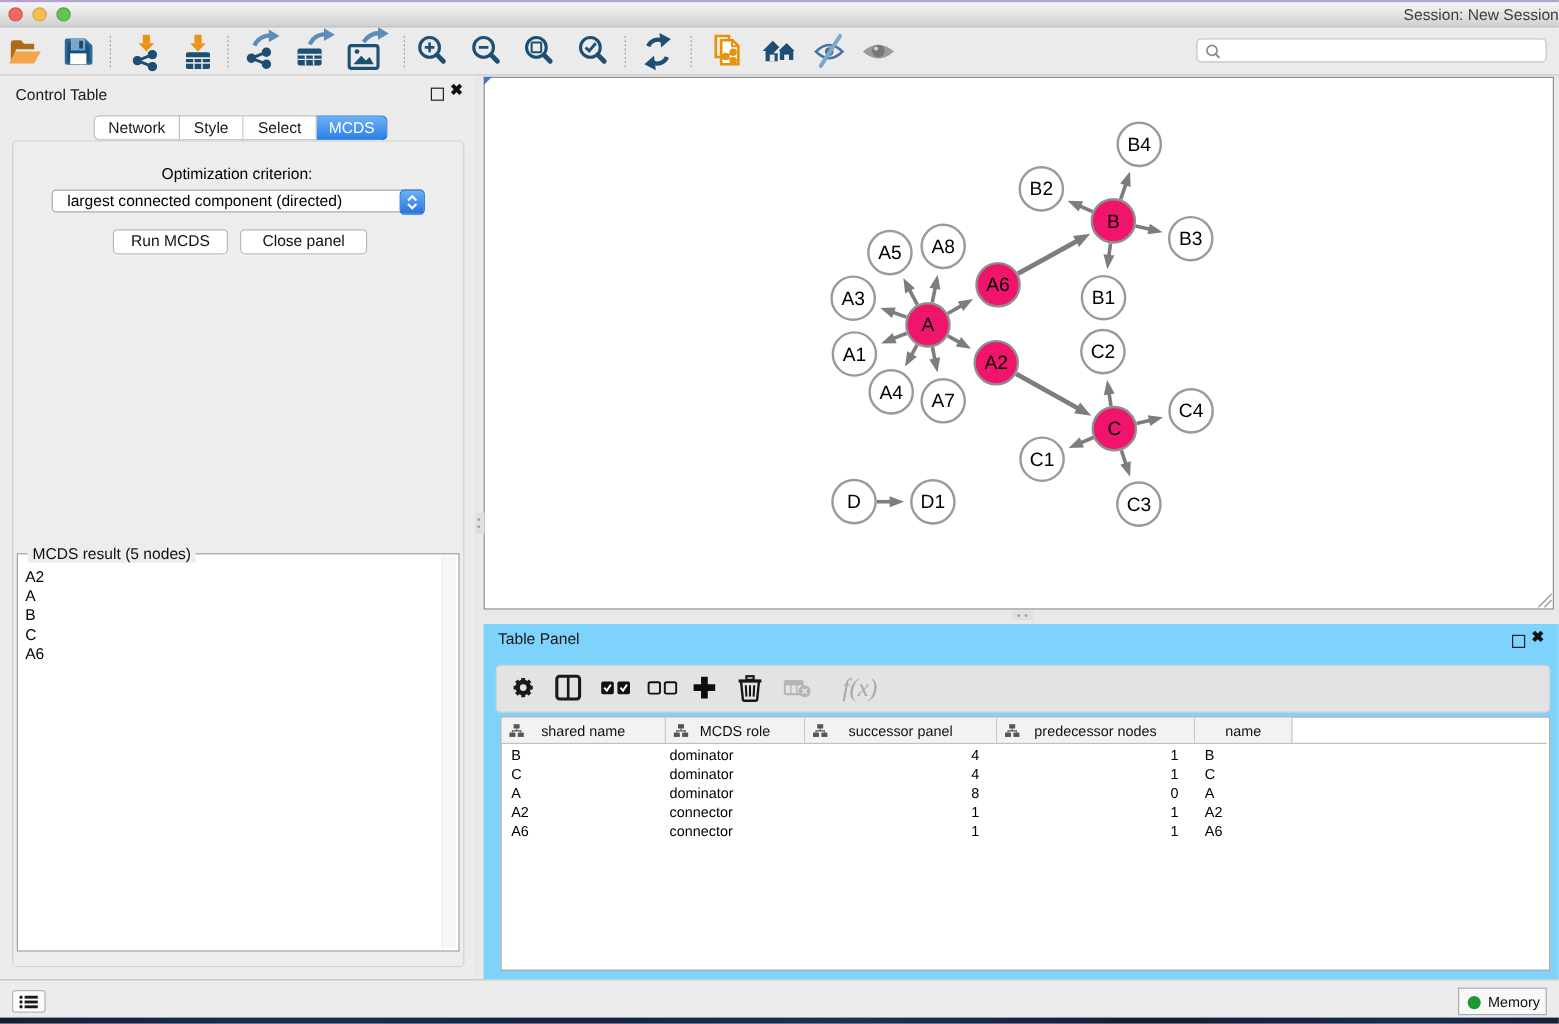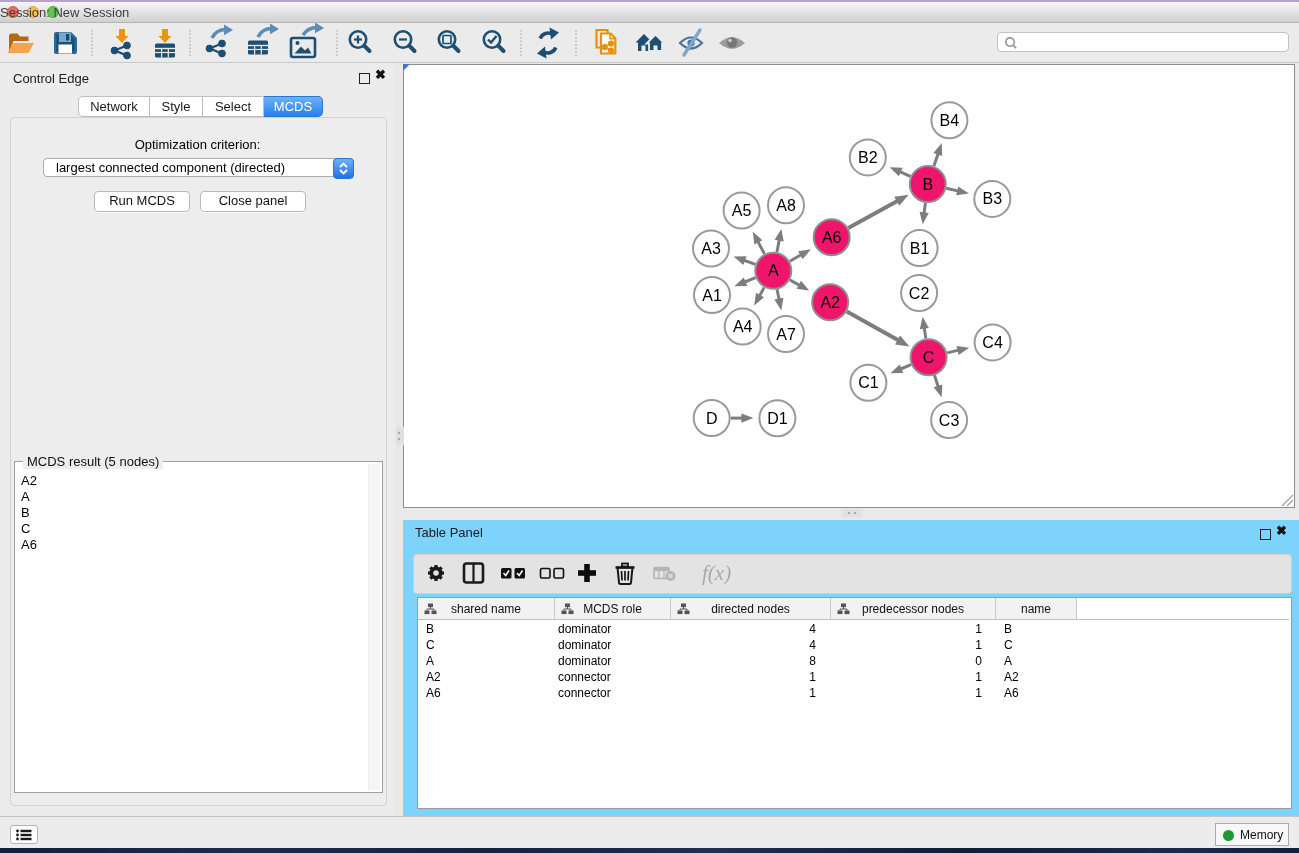--- a/index.html
+++ b/index.html
@@ -4,21 +4,21 @@
 <style>
 html,body{margin:0;padding:0}
 body{width:1299px;height:853px;overflow:hidden;position:relative;
   font-family:"Liberation Sans",sans-serif;background:#e9e9e9;}
 .abs{position:absolute}
 .light{width:12px;height:12px;border-radius:50%;display:inline-block;position:absolute;top:0}
 
 #topstrip{left:0;top:0;width:1299px;height:2px;background:#b4a2d4}
 #titlebar{left:0;top:2px;width:1299px;height:20px;
   background:linear-gradient(#f6f6f6,#d0d0d0);border-bottom:1px solid #b4b4b4}
-#titlebar .title{position:absolute;left:0;right:0;top:3px;text-align:left;
+#titlebar .title{position:absolute;left:0;right:0;top:3px;text-align:right;
   font-size:13px;color:#3d3d3d}
 #toolbar{left:0;top:23px;width:1299px;height:39px;background:#ebebeb;
   border-bottom:1px solid #c9c9c9}
 
 #cpanel{left:0;top:63px;width:395px;height:753px;background:#ececec}
 #cpanel .hdr{position:absolute;left:13px;top:8px;font-size:13px;color:#1a1a1a}
 .tabrow{position:absolute;display:flex;height:21px}
 .tab{height:21px;line-height:20px;background:#fff;border:1px solid #bfbfbf;
   border-left:none;font-size:13px;color:#1a1a1a;text-align:center;box-sizing:border-box}
 .tab.first{border-left:1px solid #bfbfbf;border-radius:5px 0 0 5px}
@@ -197,21 +197,21 @@
   </g>
 </svg>
 <div class="abs" style="left:997px;top:9px;width:292px;height:20px;background:#fff;border:1px solid #c2c2c2;border-radius:4px;box-sizing:border-box">
   <svg width="16" height="16" style="position:absolute;left:5px;top:2px" viewBox="0 0 16 16">
     <circle cx="7" cy="7" r="4.2" fill="none" stroke="#8a8a8a" stroke-width="1.4"></circle>
     <line x1="10.2" y1="10.2" x2="13.2" y2="13.2" stroke="#8a8a8a" stroke-width="1.6"></line>
   </svg>
 </div>
 </div>
 <div class="abs" id="cpanel">
-  <div class="hdr">Control Edge</div>
+  <div class="hdr">Control Table</div>
   <div class="abs" style="left:359px;top:10px;width:9px;height:9px;border:1.6px solid #222"></div>
   <div class="abs" style="left:375px;top:4px;font-size:13px;font-weight:bold;color:#111">✖</div>
   <div class="tabrow" style="left:78px;top:33px">
     <div class="tab first" style="width:72px">Network</div>
     <div class="tab" style="width:53px">Style</div>
     <div class="tab" style="width:61px">Select</div>
     <div class="tab sel last" style="width:59px">MCDS</div>
   </div>
   <div class="abs" id="cpbox"></div>
   <div class="abs" style="left:0;top:74px;width:395px;text-align:center;font-size:13px;color:#000">Optimization criterion:</div>
@@ -405,21 +405,21 @@
 </svg>
         <div class="txt">MCDS role</div>
       </div>
 <div class="th" style="left:253px;width:160px">
         <svg width="13" height="12" viewBox="0 0 13 12" style="position:absolute;left:6px;top:5px">
 <rect x="4" y="0.5" width="5" height="3.6" fill="#555"></rect>
 <rect x="0.5" y="7.5" width="5" height="3.6" fill="#555"></rect>
 <rect x="7.5" y="7.5" width="5" height="3.6" fill="#555"></rect>
 <path d="M6.5 4 V6 M3 7.5 V6 H10 V7.5" stroke="#555" stroke-width="1" fill="none"></path>
 </svg>
-        <div class="txt">directed nodes</div>
+        <div class="txt">successor panel</div>
       </div>
 <div class="th" style="left:413px;width:165px">
         <svg width="13" height="12" viewBox="0 0 13 12" style="position:absolute;left:6px;top:5px">
 <rect x="4" y="0.5" width="5" height="3.6" fill="#555"></rect>
 <rect x="0.5" y="7.5" width="5" height="3.6" fill="#555"></rect>
 <rect x="7.5" y="7.5" width="5" height="3.6" fill="#555"></rect>
 <path d="M6.5 4 V6 M3 7.5 V6 H10 V7.5" stroke="#555" stroke-width="1" fill="none"></path>
 </svg>
         <div class="txt">predecessor nodes</div>
       </div>

